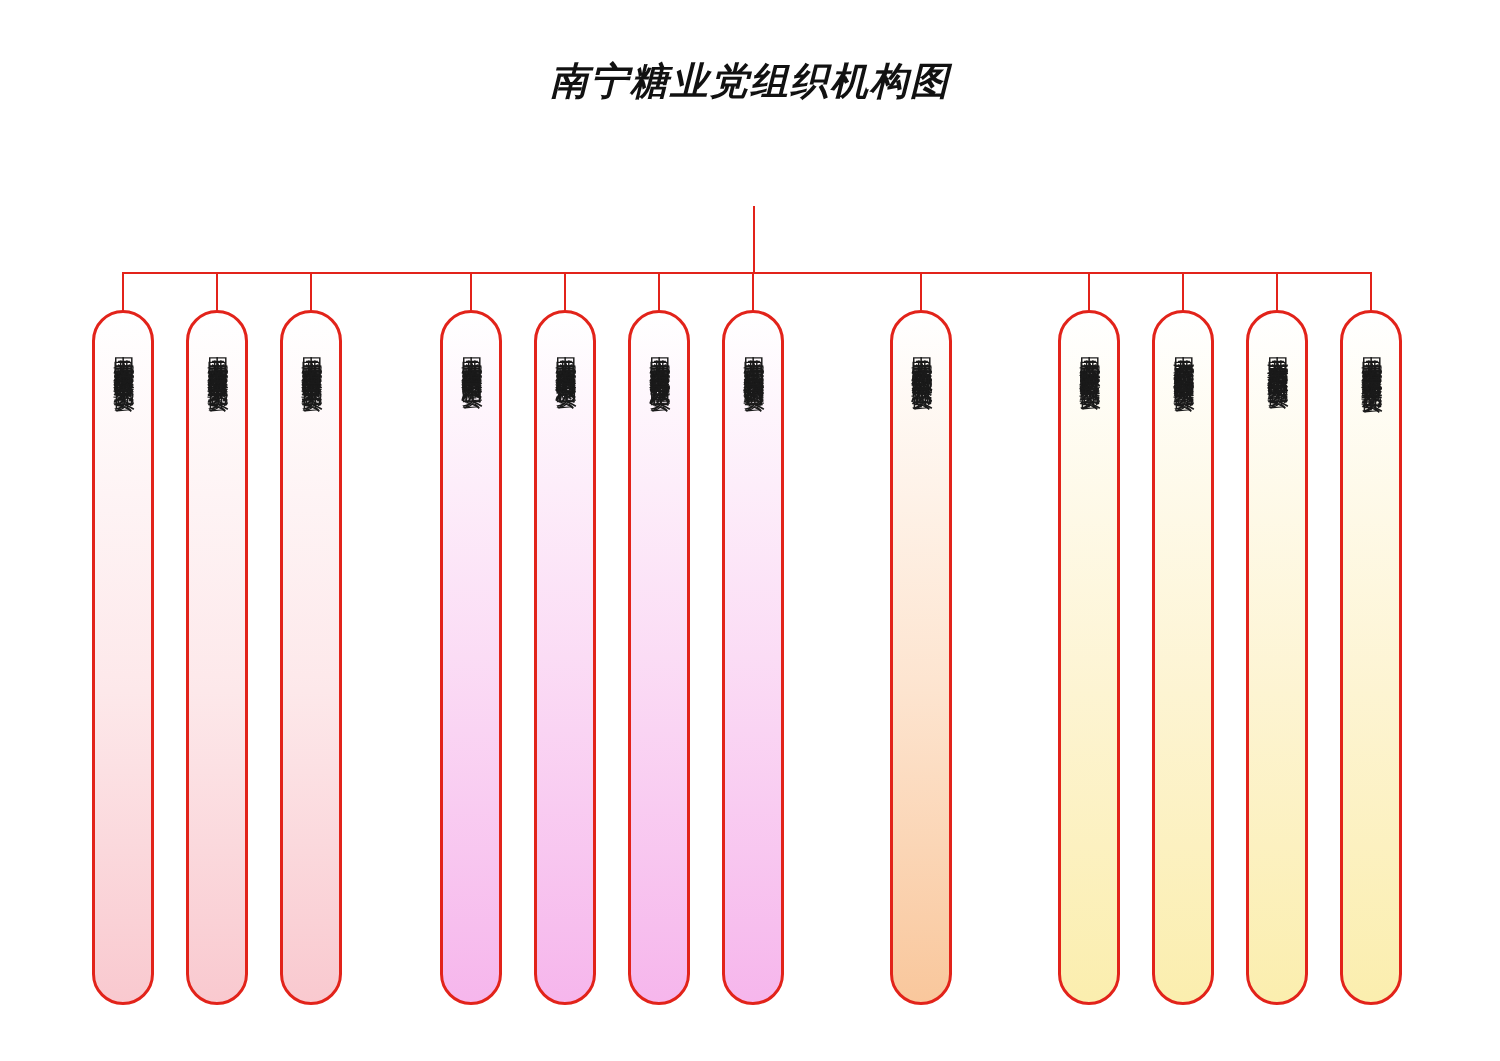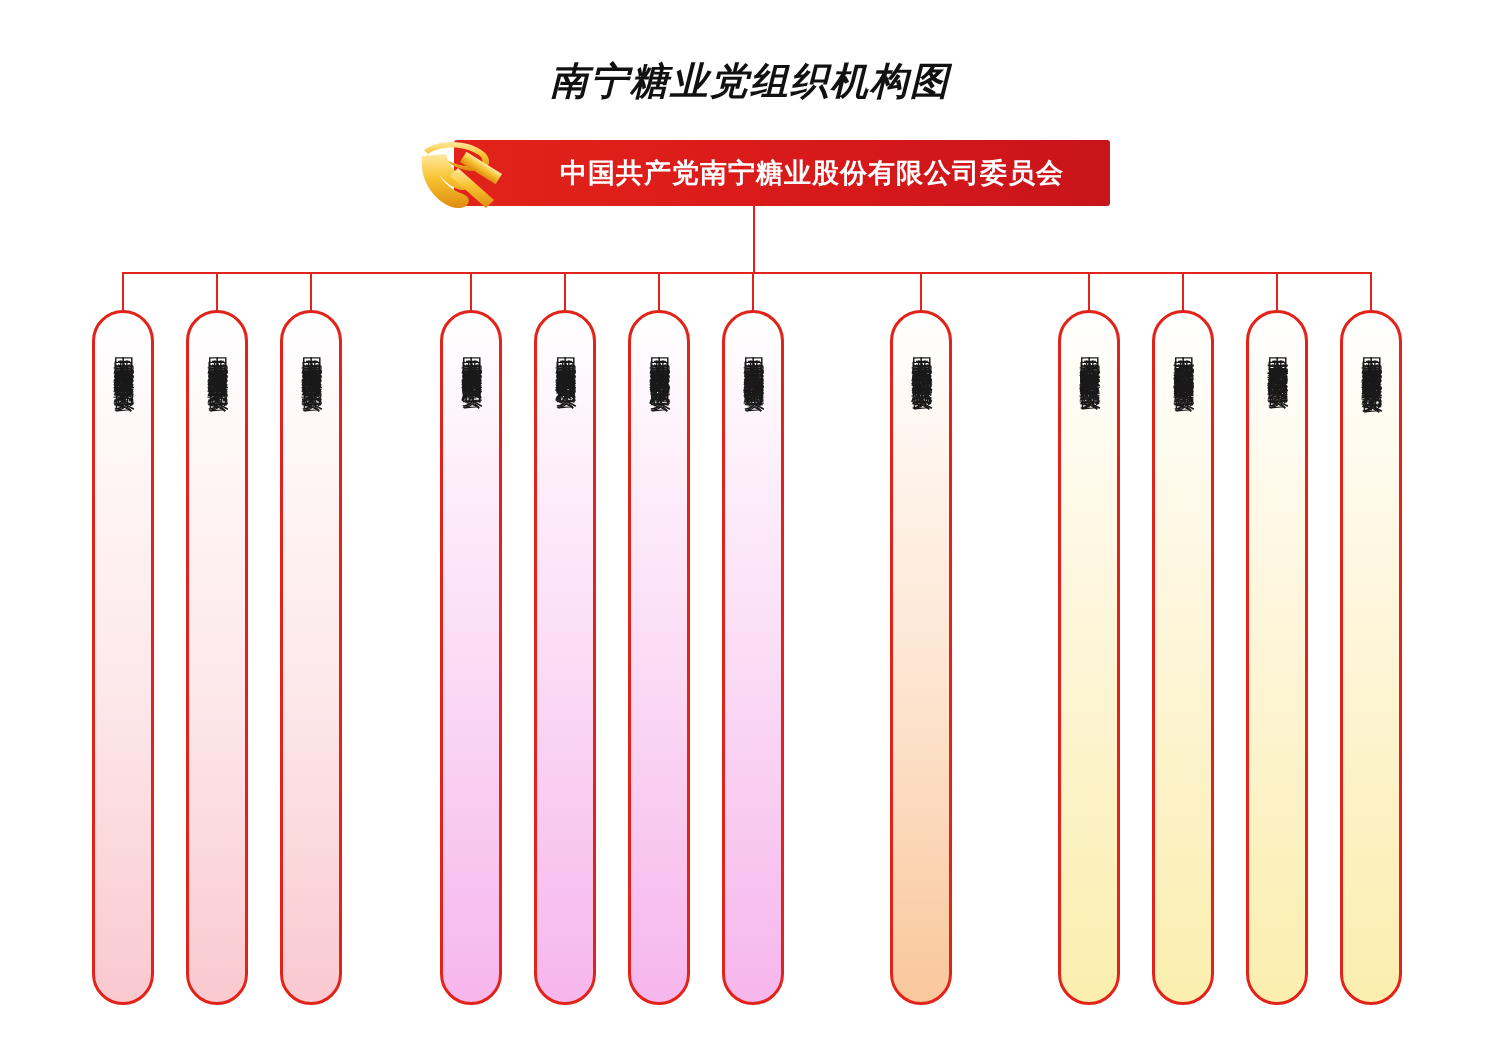--- a/index.html
+++ b/index.html
@@ -111,39 +111,20 @@
   .grp-orng { background: linear-gradient(180deg, #ffffff 0%, #fde4cf 55%, #f9c79c 100%); }
   .grp-yell { background: linear-gradient(180deg, #ffffff 0%, #fdf4d2 55%, #fbeeae 100%); }
 </style>
 </head>
 <body>
 
 <div id="canvas">
 
   <div id="chart-title">南宁糖业党组织机构图</div>
 
-  <div id="root-node">
-    <svg id="party-emblem" viewBox="0 0 120 86">
-      <defs>
-        <linearGradient id="gold" x1="0" y1="0" x2="0" y2="1">
-          <stop offset="0%" stop-color="#ffe9a0"></stop>
-          <stop offset="45%" stop-color="#f7c331"></stop>
-          <stop offset="100%" stop-color="#e08c10"></stop>
-        </linearGradient>
-      </defs>
-
-      <path d="M26 18 C42 6, 72 8, 86 20 C94 27, 92 36, 84 38 C70 41, 56 36, 48 28 C60 34, 74 36, 82 32 C86 30, 85 25, 79 22 C66 14, 44 13, 30 22 Z" fill="url(#gold)"></path>
-      <path d="M24 24 C22 40, 28 58, 44 70 C52 76, 62 78, 68 74 C73 70, 71 64, 65 62 C56 59, 46 52, 41 42 C48 52, 58 58, 65 58 C70 58, 72 54, 68 50 C58 41, 50 32, 48 22 Z" fill="url(#gold)"></path>
-      <path d="M62 30 L104 30 L104 42 L62 42 Z" fill="url(#gold)" transform="rotate(32 83 36)"></path>
-      <path d="M52 44 L60 36 L96 68 L88 76 Z" fill="url(#gold)"></path>
-    </svg>
-    <div id="root-banner">
-      <span id="root-label">中国共产党南宁糖业股份有限公司委员会</span>
-    </div>
-  </div>
 
   <div class="line vline" style="left:753px; top:206px; height:66px;"></div>
 
   <div class="line hline" style="left:122px; top:272px; width:1250px;"></div>
 
   <div class="line vline" style="left:122px; top:272px; height:40px;"></div>
   <div class="line vline" style="left:216px; top:272px; height:40px;"></div>
   <div class="line vline" style="left:310px; top:272px; height:40px;"></div>
   <div class="line vline" style="left:470px; top:272px; height:40px;"></div>
   <div class="line vline" style="left:564px; top:272px; height:40px;"></div>

